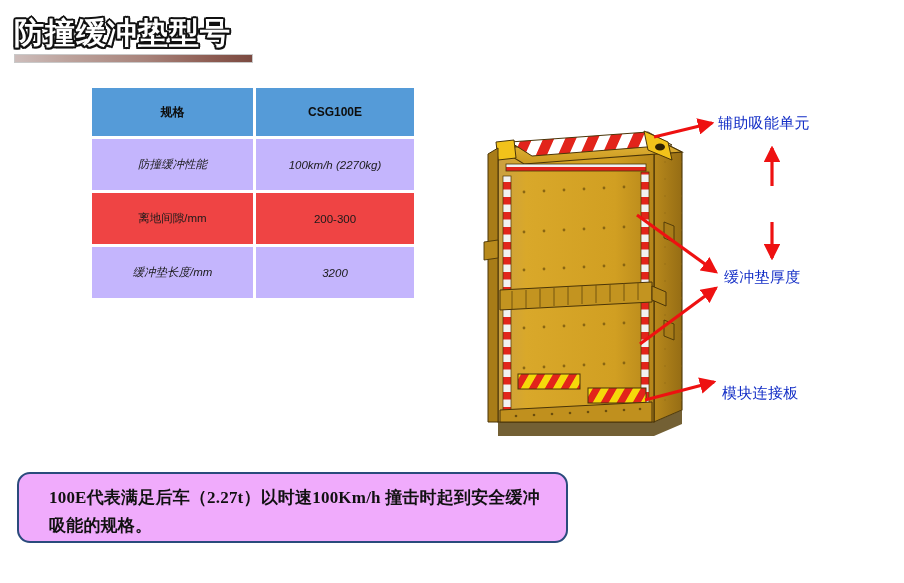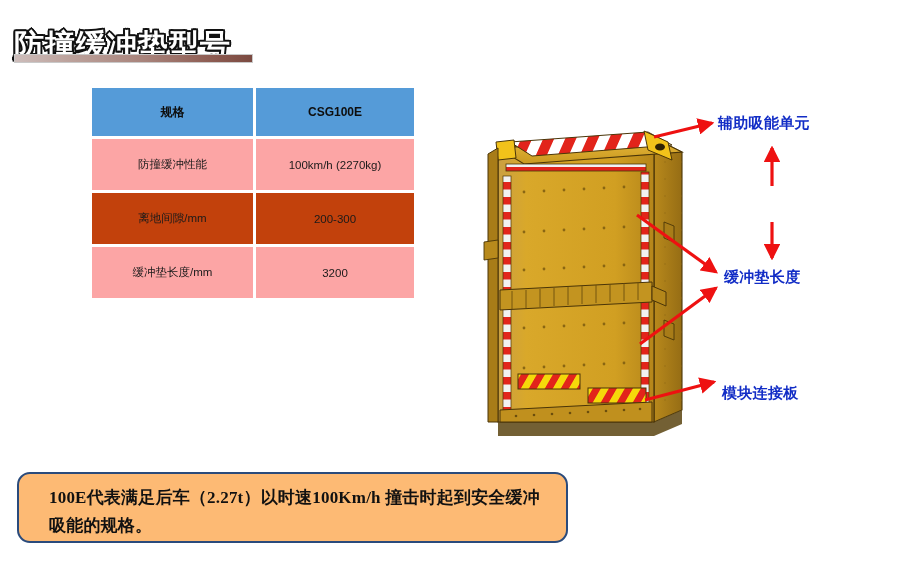--- a/index.html
+++ b/index.html
@@ -5,21 +5,21 @@
   html,body{margin:0;padding:0;}
   body{
     width:904px;height:583px;
     background:#ffffff;
     font-family:"Liberation Sans","DejaVu Sans",sans-serif;
     position:relative;overflow:hidden;
   }
   .page{position:absolute;inset:0;}
 
   
-  #title-block{position:absolute;left:14px;top:28px;width:320px;text-decoration:underline;}
+  #title-block{position:absolute;left:14px;top:16px;width:320px;}
   #page-title{
     font-size:30px;font-weight:bold;line-height:34px;
     color:#ffffff;
     letter-spacing:1px;
     -webkit-text-stroke:3px #111111;
     paint-order:stroke fill;
     text-shadow:
       2px 0 0 #111, -2px 0 0 #111, 0 2px 0 #111, 0 -2px 0 #111,
       1.5px 1.5px 0 #111, -1.5px 1.5px 0 #111, 1.5px -1.5px 0 #111, -1.5px -1.5px 0 #111;
     white-space:nowrap;
@@ -42,49 +42,49 @@
     font-size:11.5px;color:#1a1a1a;
     border:0;
     padding:0;
     height:51px;
   }
   #spec-table th{
     background:#559bd8;color:#0e0e0e;font-weight:bold;font-size:12px;height:48px;
   }
   #spec-table col.c1{width:164px;}
   #spec-table col.c2{width:158px;}
-  #spec-table tr.dark td{background:#fca5a5;}
-  #spec-table tr.light td{background:#c2410c;}
+  #spec-table tr.dark td{background:#c4b5fd;font-style:italic;}
+  #spec-table tr.light td{background:#ef4444;}
   #spec-table td.k,#spec-table th.k{border-right:3px solid #ffffff;}
   #spec-table tr td{border-bottom:3px solid #ffffff;}
   #spec-table tr:last-child td{border-bottom:0;}
   #spec-table thead th{border-bottom:3px solid #ffffff;margin-top:45px;}
 
   
   #illustration{position:absolute;left:476px;top:92px;width:224px;height:360px;}
   #illustration svg{display:block;}
 
   
   .callout{
     position:absolute;
-    color:#122dc6;font-weight:bold;font-size:15px;white-space:nowrap;
+    color:#122dc6;font-weight:normal;font-size:15px;white-space:nowrap;
     letter-spacing:.3px;
     text-align:center;
   }
   #callout-aux{left:718px;top:114px;}
   #callout-honeycomb{left:704px;top:190px;}
   #callout-main{left:724px;top:268px;}
   #callout-plate{left:722px;top:384px;}
 
   #arrows{position:absolute;left:0;top:0;width:904px;height:583px;pointer-events:none;}
 
   
   #caption-box{
     position:absolute;left:17px;top:472px;width:551px;height:71px;
-    background:#fdba74;
+    background:#f0abfc;
     border:2px solid #2a4b7c;
     border-radius:13px;
     box-sizing:border-box;
   }
   #caption-text{
     position:absolute;left:30px;top:10px;width:500px;
     font-family:"Liberation Serif","DejaVu Serif",serif;
     font-size:17px;font-weight:bold;line-height:28px;color:#111111;
     letter-spacing:.2px;
   }
@@ -275,20 +275,20 @@
     <line x1="772" y1="222" x2="772" y2="258" stroke="#ee1111" stroke-width="3.2" marker-end="url(#ah)"></line>
 
     <line x1="637" y1="215" x2="716" y2="272" stroke="#ee1111" stroke-width="3.2" marker-end="url(#ah)"></line>
 
     <line x1="640" y1="344" x2="716" y2="288" stroke="#ee1111" stroke-width="3.2" marker-end="url(#ah)"></line>
 
     <line x1="645" y1="400" x2="714" y2="382" stroke="#ee1111" stroke-width="3.2" marker-end="url(#ah)"></line>
   </svg>
 
   <div class="callout" id="callout-aux">辅助吸能单元</div>
-  <div class="callout" id="callout-main">缓冲垫长度</div>
+  <div class="callout" id="callout-main">缓冲垫厚度</div>
   <div class="callout" id="callout-plate">模块连接板</div>
 
   <div id="caption-box">
     <div id="caption-text">100E代表满足后车（2.27t）以时速100Km/h  撞击时起到安全缓冲吸能的规格。</div>
   </div>
 
 </div>
 
 </body></html>

